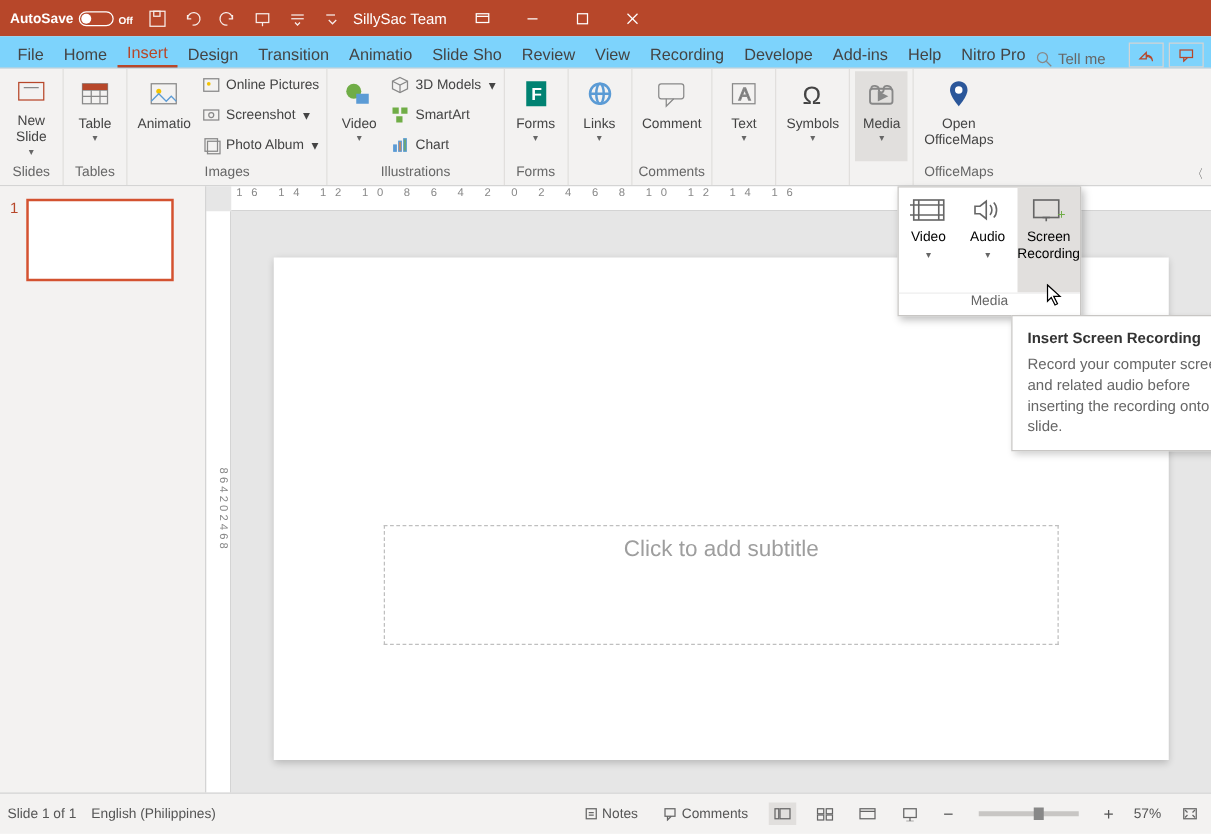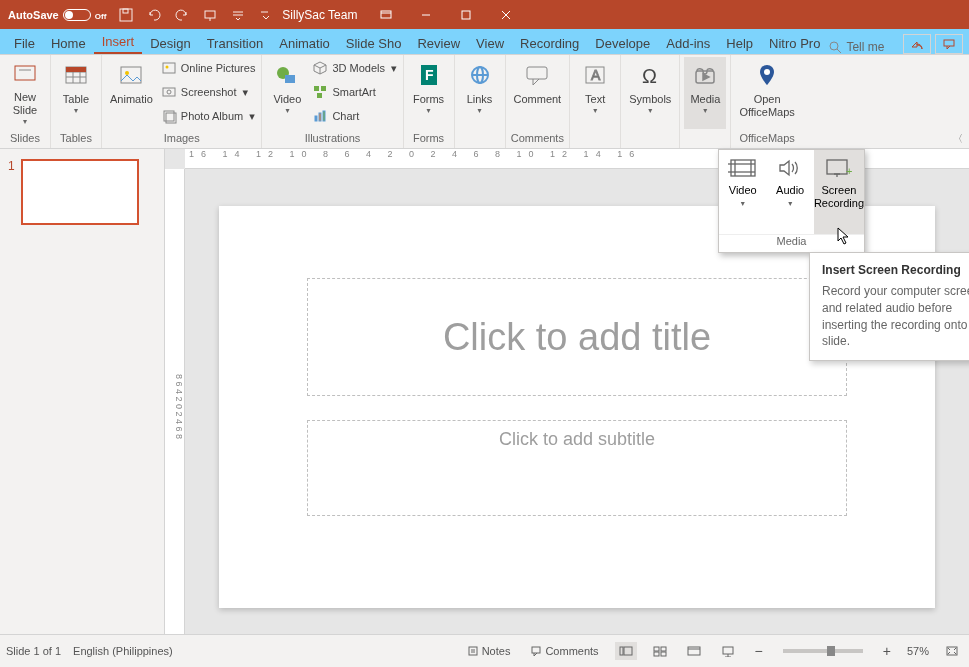--- a/index.html
+++ b/index.html
@@ -450,23 +450,20 @@
     <div class="thumb-wrap">
       <div class="thumb-num">1</div>
       <div class="thumb"></div>
     </div>
   </div>
   <div class="editwrap">
     <div class="hruler">16 14 12 10 8 6 4 2 0 2 4 6 8 10 12 14 16</div>
     <div class="vruler">8 6 4 2 0 2 4 6 8</div>
     <div class="canvas">
       <div class="slide">
-        <div class="ph ph-title">
-            <span>Click to add title</span>
-          </div>
         <div class="ph ph-sub">
             <span>Click to add subtitle</span>
           </div>
       </div>
     </div>
   </div>
 </div>
 
 <div class="media-dd">
   <div class="row1">

